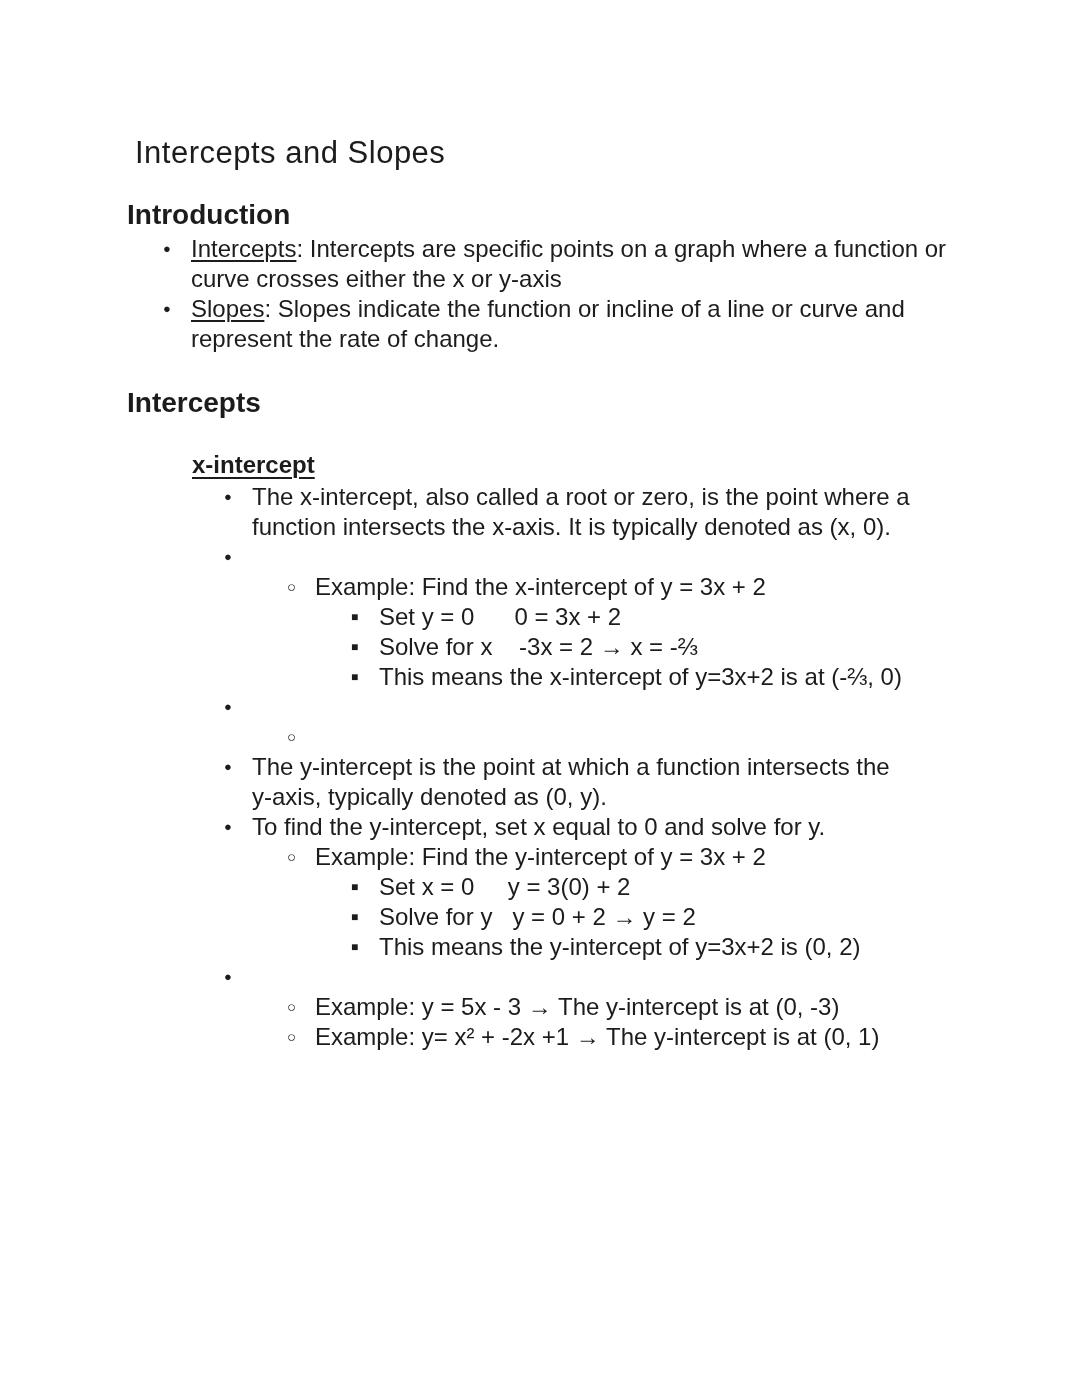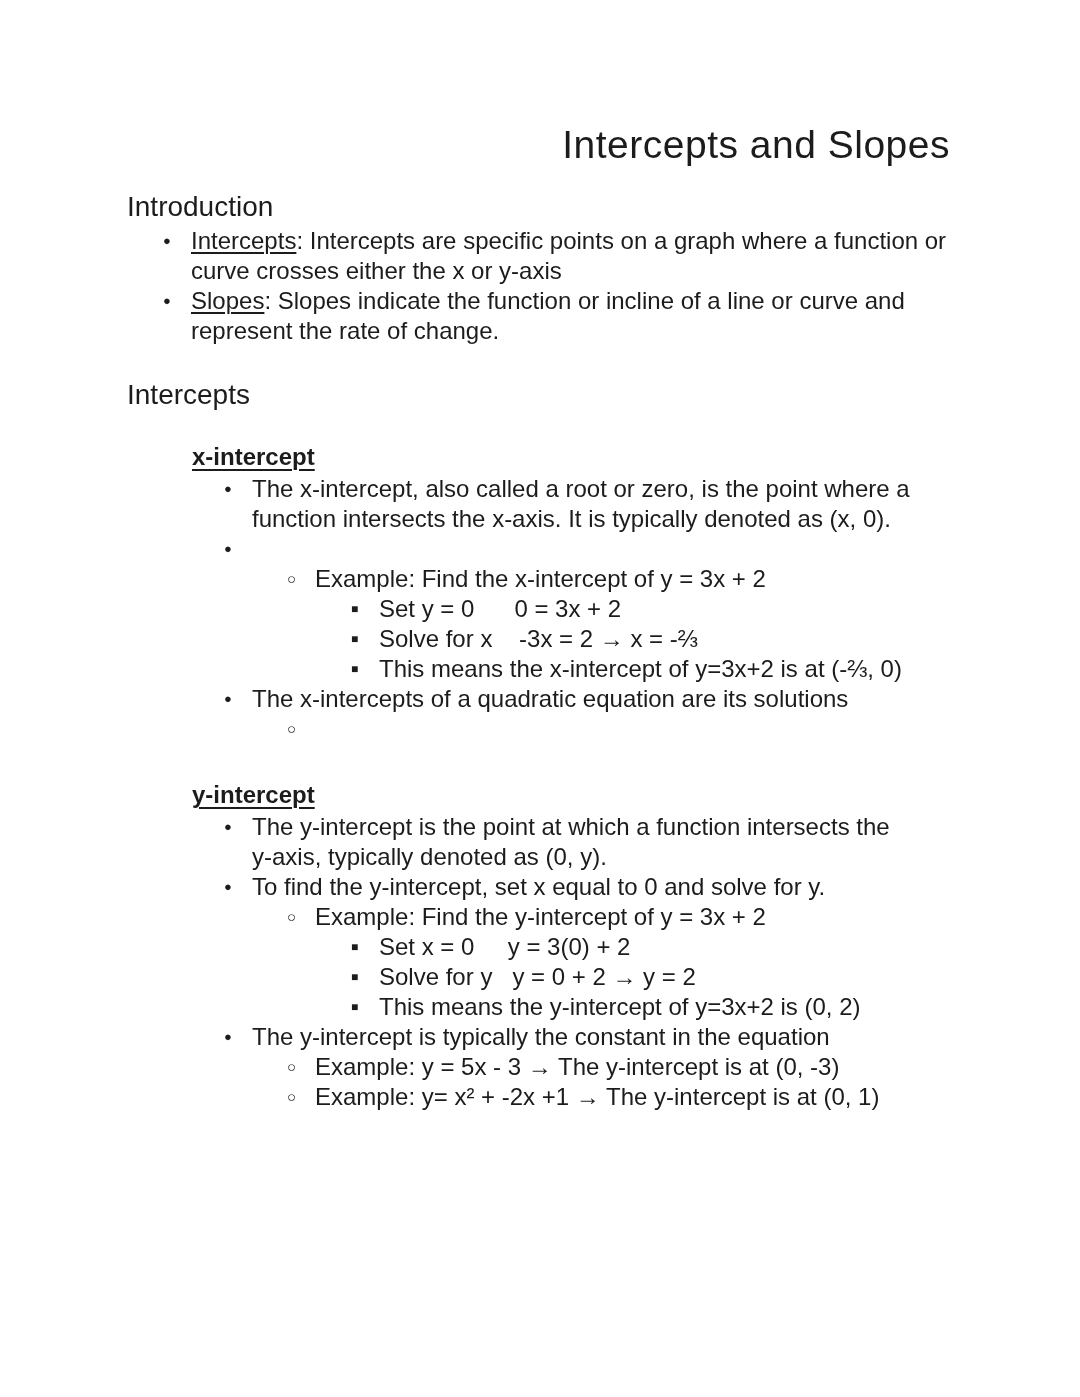--- a/index.html
+++ b/index.html
@@ -4,24 +4,24 @@
 <title>Intercepts and Slopes</title>
 <style>
   html,body{margin:0;padding:0;background:#ffffff;}
   .page{
     width:1080px;min-height:1397px;box-sizing:border-box;
     padding:116px 130px 40px 127px;
     font-family:"Liberation Sans",sans-serif;
     color:#1c1c1c;font-size:19.5px;
   }
   .title{
-    font-size:39px;line-height:58px;font-weight:400;
-    text-align:right;margin:0;letter-spacing:0.5px;
+    font-size:31px;line-height:58px;font-weight:400;
+    text-align:left;margin:8px;letter-spacing:0.5px;
   }
-  .h2{font-size:28px;line-height:38px;font-weight:400;margin:14px 0 0 0;}
+  .h2{font-size:28px;line-height:38px;font-weight:700;margin:14px 0 0 0;}
   .h2.sec{margin-top:30px;}
   .h3{
     font-size:24px;line-height:34px;font-weight:700;
     margin:26px 0 0 65px;
     text-decoration:underline;text-underline-offset:4px;text-decoration-thickness:2px;
   }
   .h3.ysub{margin-top:34px;}
   .list{margin:0;}
   .li{display:flex;align-items:flex-start;}
   .mk{flex:0 0 28px;line-height:30px;color:#1c1c1c;}
@@ -90,31 +90,29 @@
     </div>
     <div class="li">
       <span class="mk mk-square">■</span>
       <span class="txt">This means the x-intercept of y=3x+2 is at (-⅔, 0)</span>
     </div>
   </div>
 
   <div class="list lvl2">
     <div class="li">
       <span class="mk mk-disc">●</span>
-      <span class="txt">The x-intercepts of a quadratic equation are its solutions</span>
     </div>
   </div>
 
   <div class="list lvl3">
     <div class="li">
       <span class="mk mk-circle">○</span>
     </div>
   </div>
 
-  <h3 class="h3 ysub">y-intercept</h3>
 
   <div class="list lvl2">
     <div class="li">
       <span class="mk mk-disc">●</span>
       <span class="txt">The y-intercept is the point at which a function intersects the
 y-axis, typically denoted as (0, y).</span>
     </div>
     <div class="li">
       <span class="mk mk-disc">●</span>
       <span class="txt">To find the y-intercept, set x equal to 0 and solve for y.</span>
@@ -139,21 +137,20 @@
     </div>
     <div class="li">
       <span class="mk mk-square">■</span>
       <span class="txt">This means the y-intercept of y=3x+2 is (0, 2)</span>
     </div>
   </div>
 
   <div class="list lvl2">
     <div class="li">
       <span class="mk mk-disc">●</span>
-      <span class="txt">The y-intercept is typically the constant in the equation</span>
     </div>
   </div>
 
   <div class="list lvl3">
     <div class="li">
       <span class="mk mk-circle">○</span>
       <span class="txt">Example: y = 5x - 3 → The y-intercept is at (0, -3)</span>
     </div>
     <div class="li">
       <span class="mk mk-circle">○</span>

